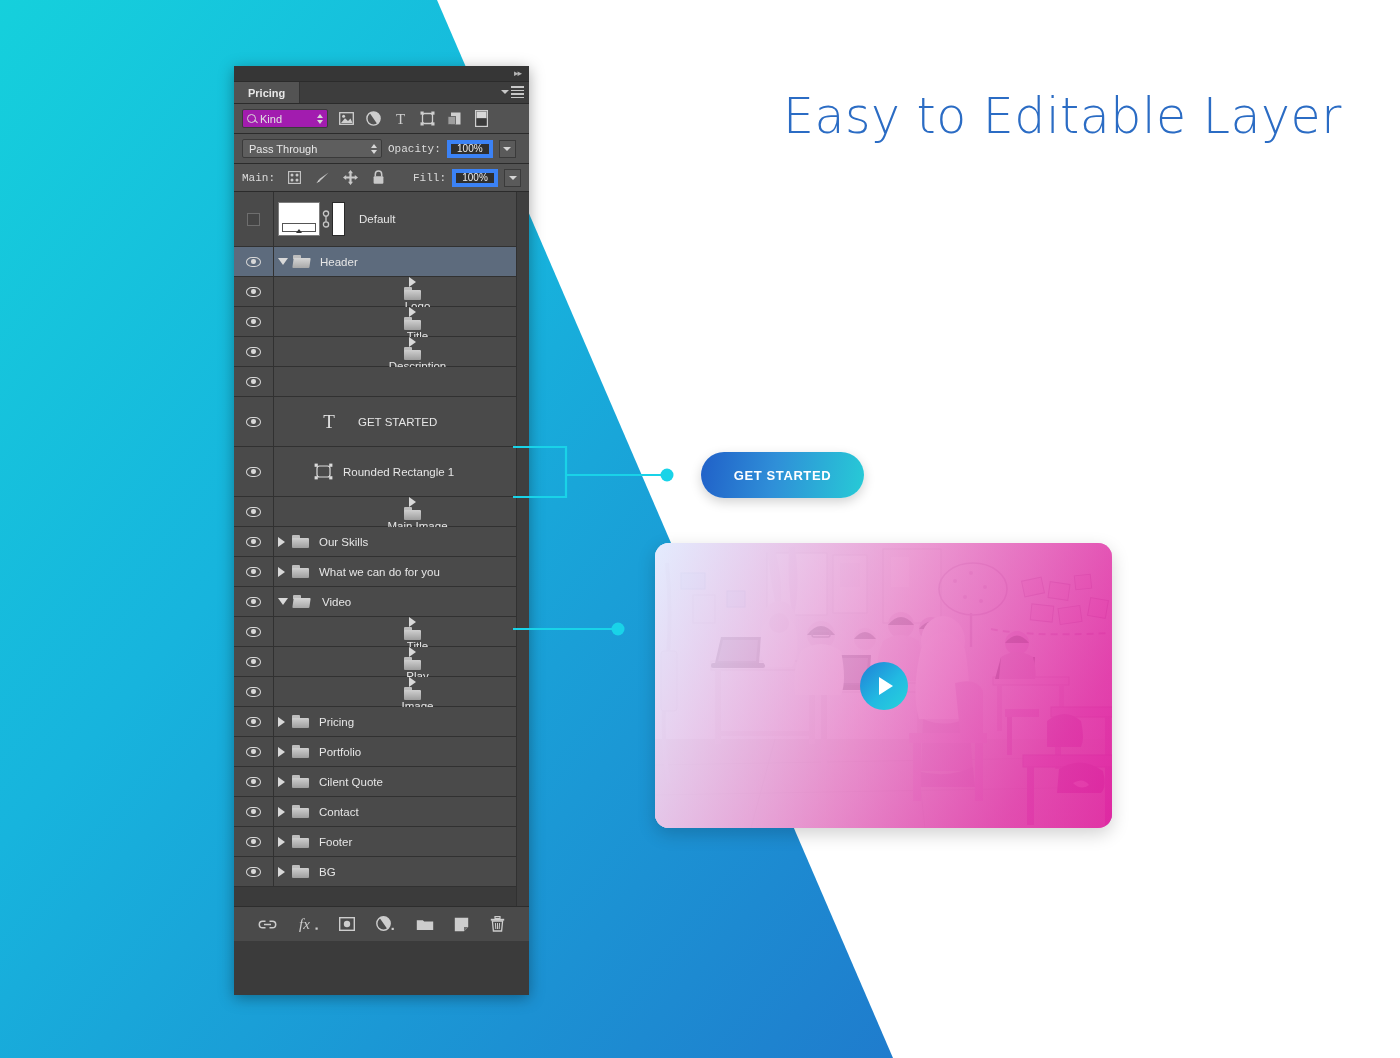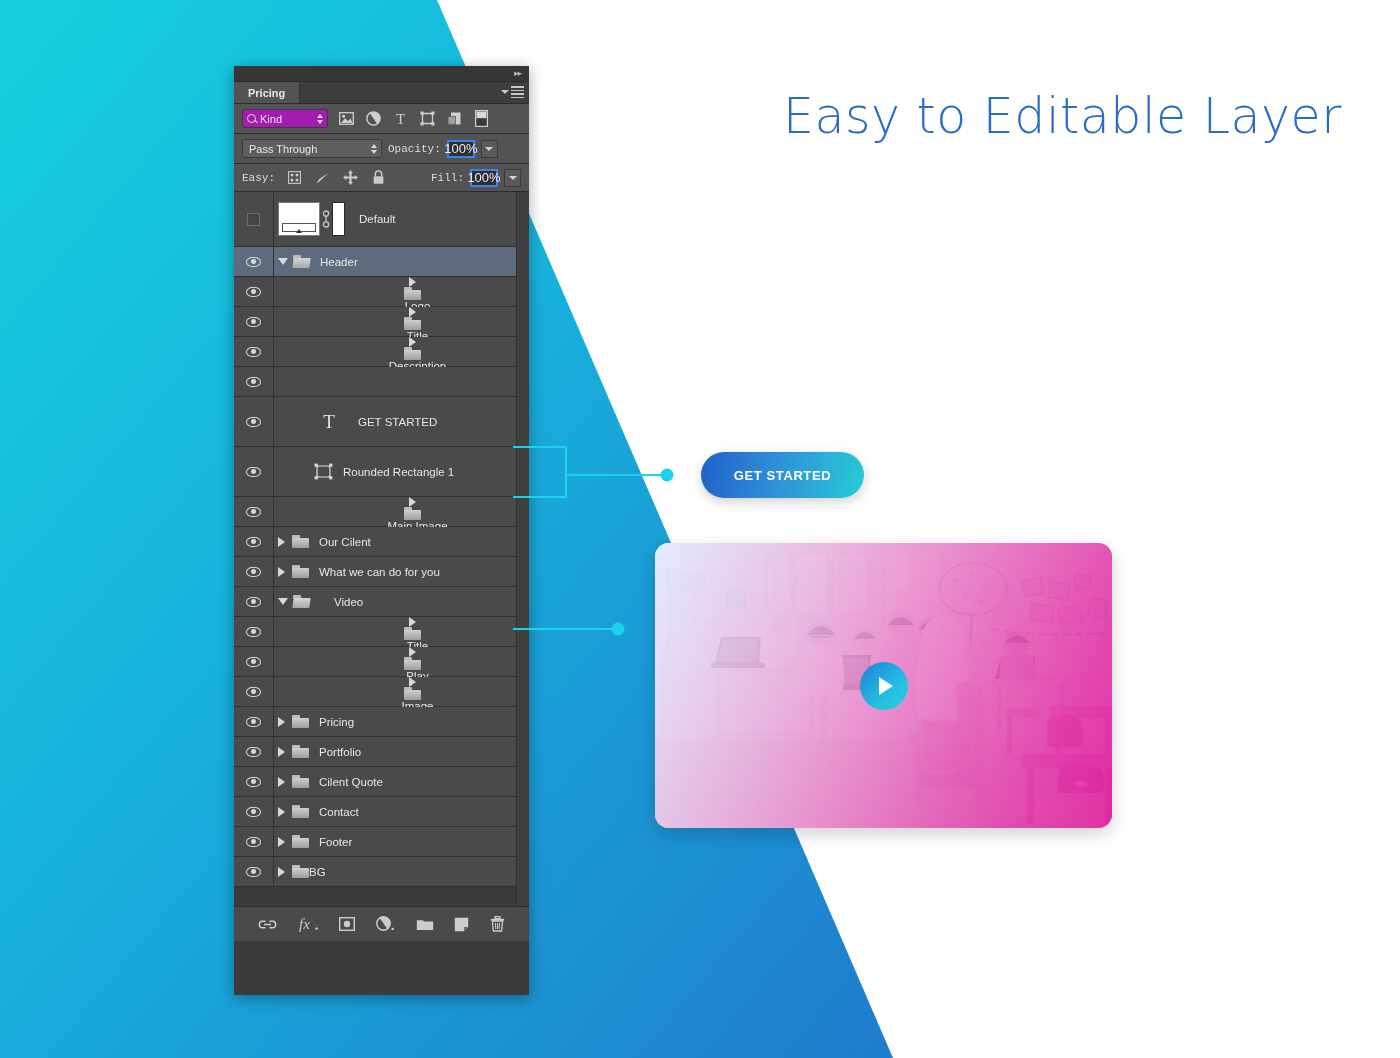--- a/index.html
+++ b/index.html
@@ -70,23 +70,23 @@
   .ficons { display:flex; align-items:center; gap:10px; margin-left:4px; }
   .ficon { width:17px; height:17px; display:flex; align-items:center; justify-content:center; color:#cfcfcf; }
 
   .blend-select {
     background:#5e5e5e; border:1px solid #3a3a3a; border-radius:2px;
     height:19px; width:140px; display:flex; align-items:center;
     padding:0 6px; position:relative; font-size:11px; color:#e8e8e8;
   }
   .lbl-op { font-size:11px; color:#dcdcdc;font-family:Liberation Mono, monospace; }
   .numbox {
-    background:#2f2f2f; border:2px solid #3b82f6; height:18px; width:28px;
+    background:#2f2f2f; border:4px solid #3b82f6; height:18px; width:46px;
     display:flex; align-items:center; justify-content:center;
-    font-size:13px; color:#ececec;
+    font-size:10px; color:#ececec;
   }
   .numdrop {
     background:#5a5a5a; border:1px solid #3a3a3a; height:18px; width:17px;
     display:flex; align-items:center; justify-content:center;
   }
   .numdrop i { width:0;height:0;border-left:4px solid transparent;border-right:4px solid transparent;border-top:4px solid #d5d5d5; }
 
   .lock-icons { display:flex; align-items:center; gap:13px; margin-left:6px;}
   .lock-ico { width:15px;height:15px; display:flex;align-items:center;justify-content:center;color:#c9c9c9;}
 
@@ -284,21 +284,21 @@
         </span>
     </div>
     <span class="lbl-op">Opacity:</span>
     <span class="numbox">100%</span>
     <span class="numdrop">
         <i></i>
       </span>
   </div>
 
   <div class="ctrl-row row-lock">
-    <span class="lbl-op">Easy:</span>
+    <span class="lbl-op">Main:</span>
     <span class="lock-icons">
       <span class="lock-ico">
         <svg width="13" height="13" viewBox="0 0 13 13">
             <rect x="0.6" y="0.6" width="11.8" height="11.8" fill="none" stroke="#c9c9c9" stroke-width="1.1"></rect>
             <circle cx="4" cy="4" r="1.5" fill="#c9c9c9"></circle>
             <circle cx="9" cy="4" r="1.5" fill="#c9c9c9"></circle>
             <circle cx="4" cy="9" r="1.5" fill="#c9c9c9"></circle>
             <circle cx="9" cy="9" r="1.5" fill="#c9c9c9"></circle>
           </svg>
       </span>
@@ -466,21 +466,21 @@
               <b></b>
             </span>
           </div>
           <div class="row-body indent-0">
             <span class="tri closed"></span>
             <span style="width:7px;flex:none"></span>
             <span class="folder">
               <span class="ft"></span>
               <span class="fb"></span>
             </span>
-            <span class="lname" style="margin-left:10px">Our Cilent</span>
+            <span class="lname" style="margin-left:10px">Our Skills</span>
           </div>
         </div>
         <div class="layer-row">
           <div class="eye-cell">
             <span class="eye">
               <b></b>
             </span>
           </div>
           <div class="row-body indent-0">
             <span class="tri closed"></span>
@@ -498,21 +498,21 @@
               <b></b>
             </span>
           </div>
           <div class="row-body indent-0">
             <span class="tri open"></span>
             <span style="width:5px;flex:none"></span>
             <span class="folder open">
               <span class="ft"></span>
               <span class="fb"></span>
             </span>
-            <span class="lname" style="margin-left:24px">Video</span>
+            <span class="lname" style="margin-left:12px">Video</span>
           </div>
         </div>
         <div class="layer-row">
           <div class="eye-cell">
             <span class="eye">
               <b></b>
             </span>
           </div>
           <div class="row-body indent-1">
             <span class="tri closed"></span>
@@ -642,21 +642,21 @@
               <b></b>
             </span>
           </div>
           <div class="row-body indent-0">
             <span class="tri closed"></span>
             <span style="width:7px;flex:none"></span>
             <span class="folder">
               <span class="ft"></span>
               <span class="fb"></span>
             </span>
-            <span class="lname" style="">BG</span>
+            <span class="lname" style="margin-left:10px">BG</span>
           </div>
         </div>
       </div>
     <div class="panel-bottom-fill"></div>
     <div class="v-scroll"></div>
   </div>
 
   <div class="panel-toolbar">
     <span class="tb-ico">
       <svg width="19" height="13" viewBox="0 0 19 13">

